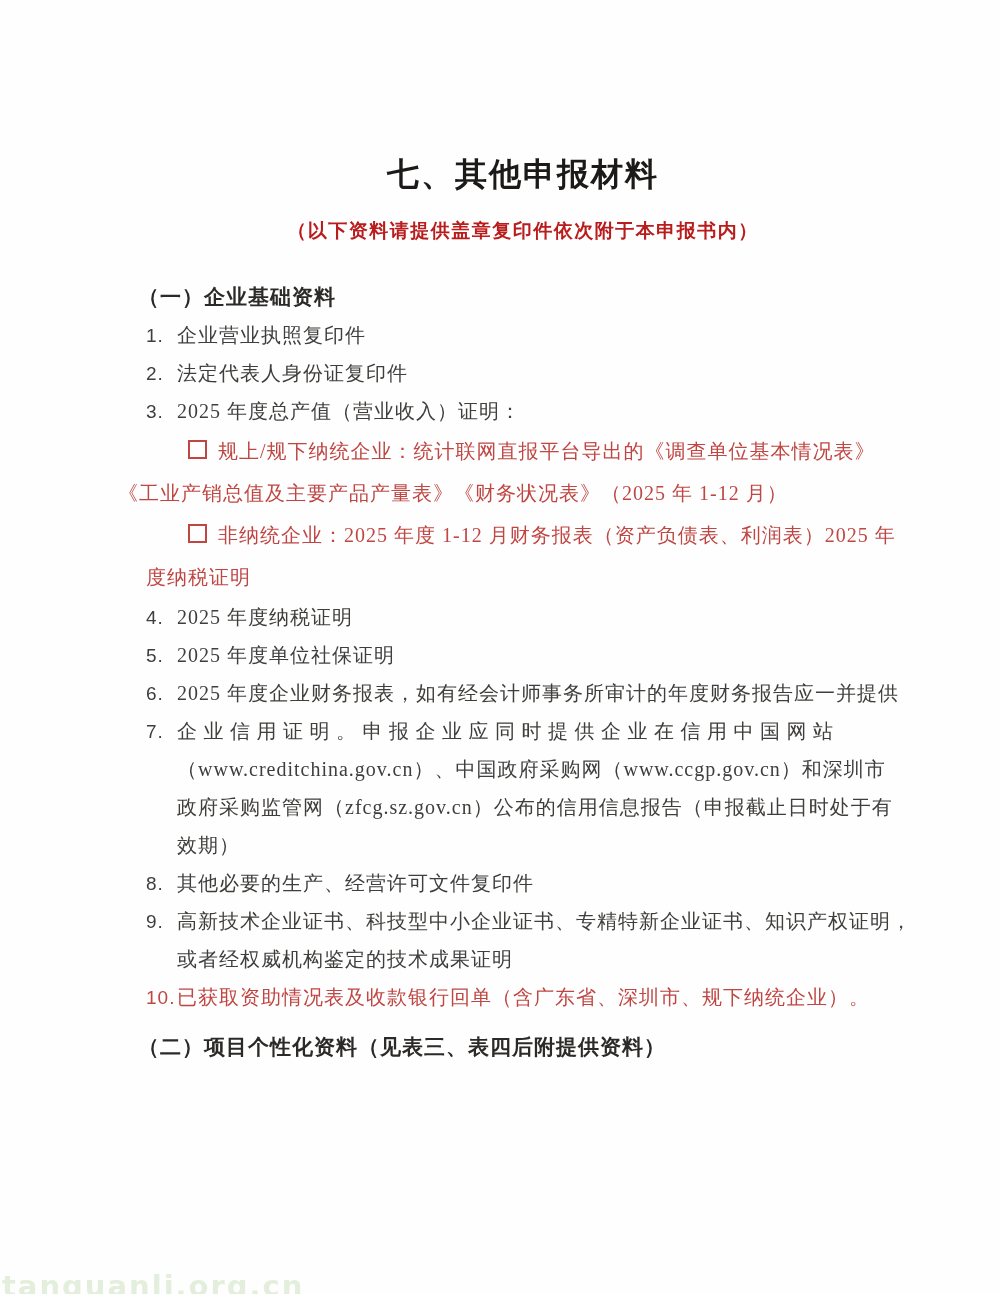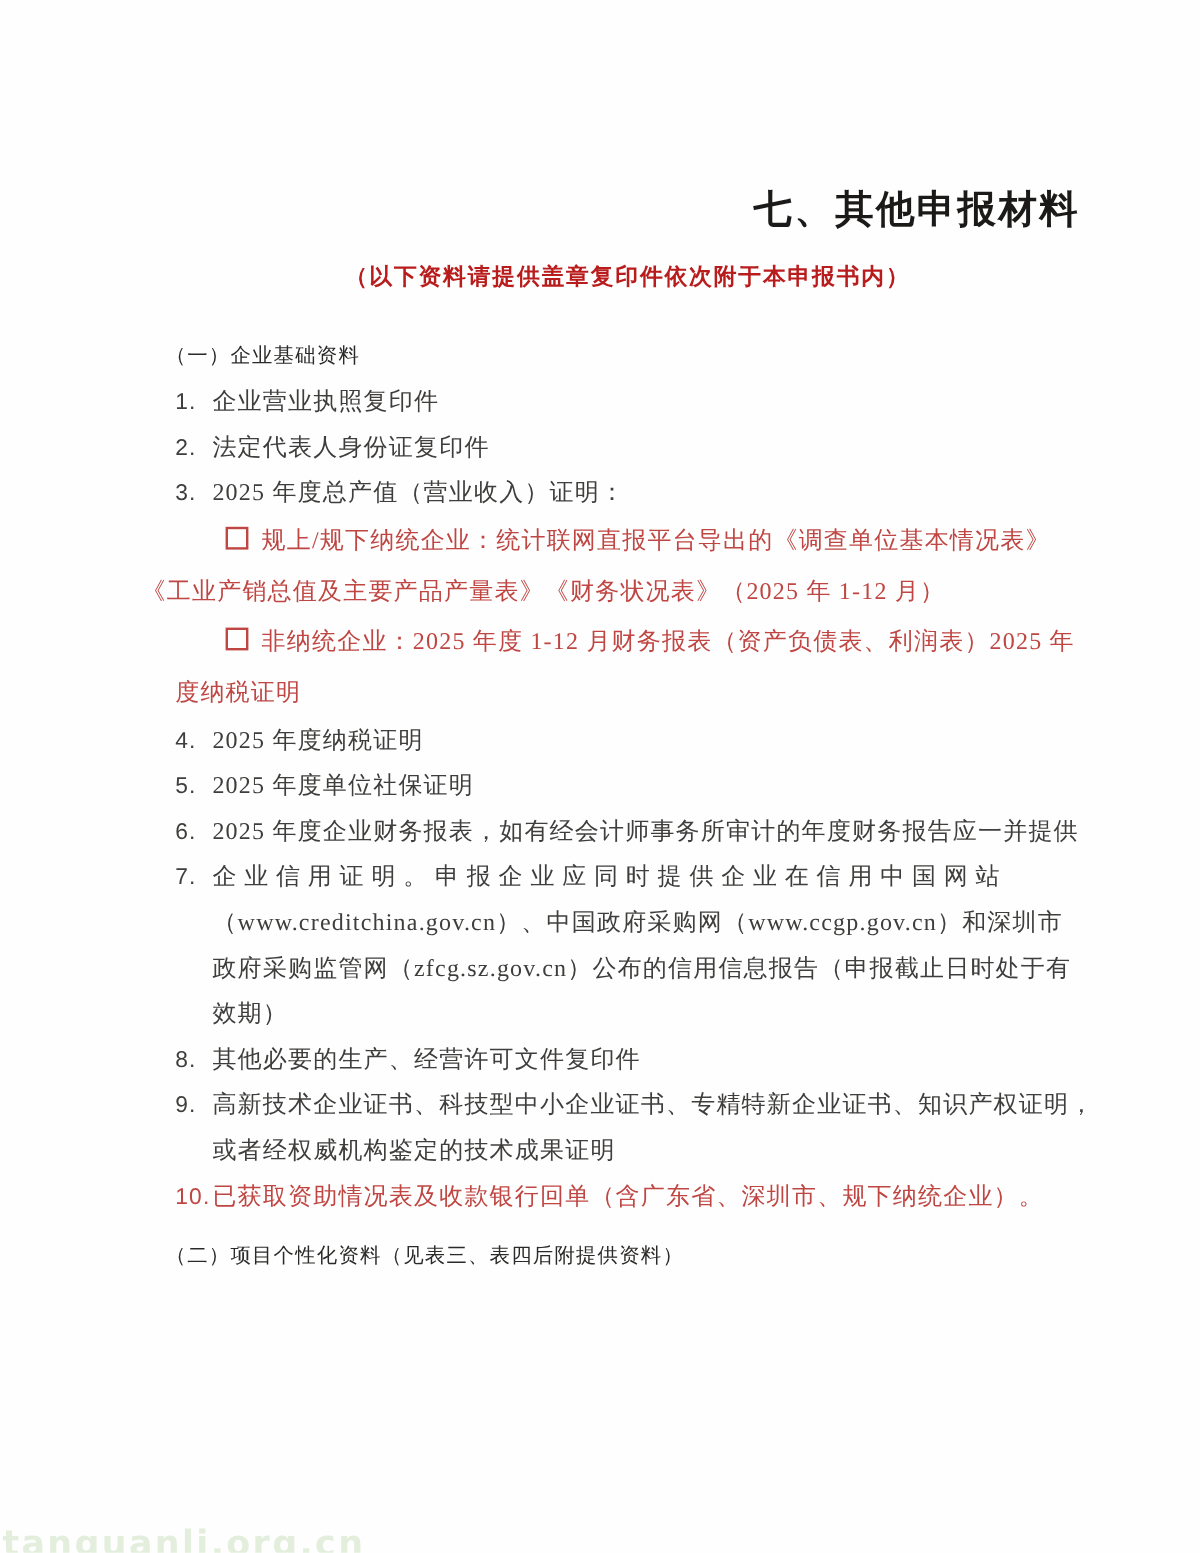--- a/index.html
+++ b/index.html
@@ -14,38 +14,38 @@
   .doc{
     padding-top:156px;
     width:760px;
     margin-left:146px;
     position:relative;
   }
   .title{
     font-size:32px;
     font-weight:bold;
     color:#1b1a18;
-    text-align:right;
+    text-align:center;
     letter-spacing:2px;
     line-height:1.15;
     width:754px;
   }
   .subtitle{
     margin-top:25px;
     font-size:19px;
     font-weight:bold;
     color:#b91c1c;
     text-align:center;
     letter-spacing:1.5px;
     width:754px;
   }
   .sec{
     margin-top:34px;
-    font-size:17px;
-    font-weight:normal;
+    font-size:21px;
+    font-weight:bold;
     color:#2b2a28;
     letter-spacing:1px;
     line-height:38px;
     margin-left:-8px; 
     white-space:nowrap;
   }
   .sec2{margin-top:12px;}
   #lines{margin-top:0;}
   .line{
     font-size:20px;

